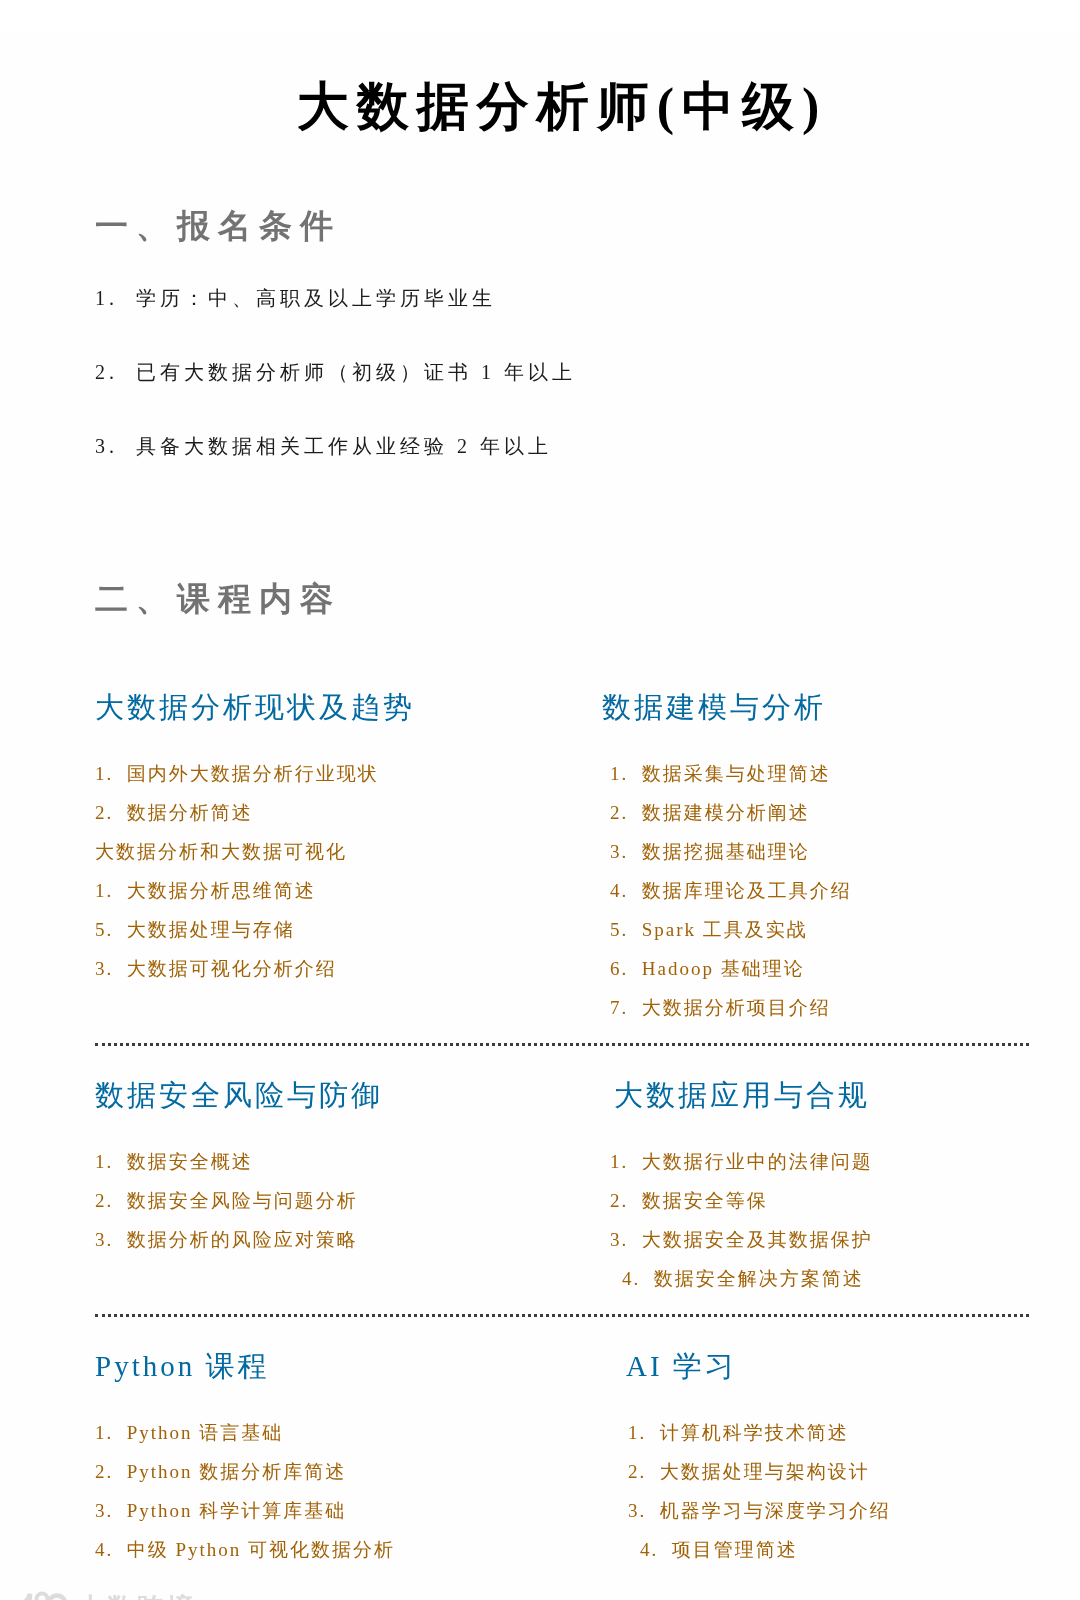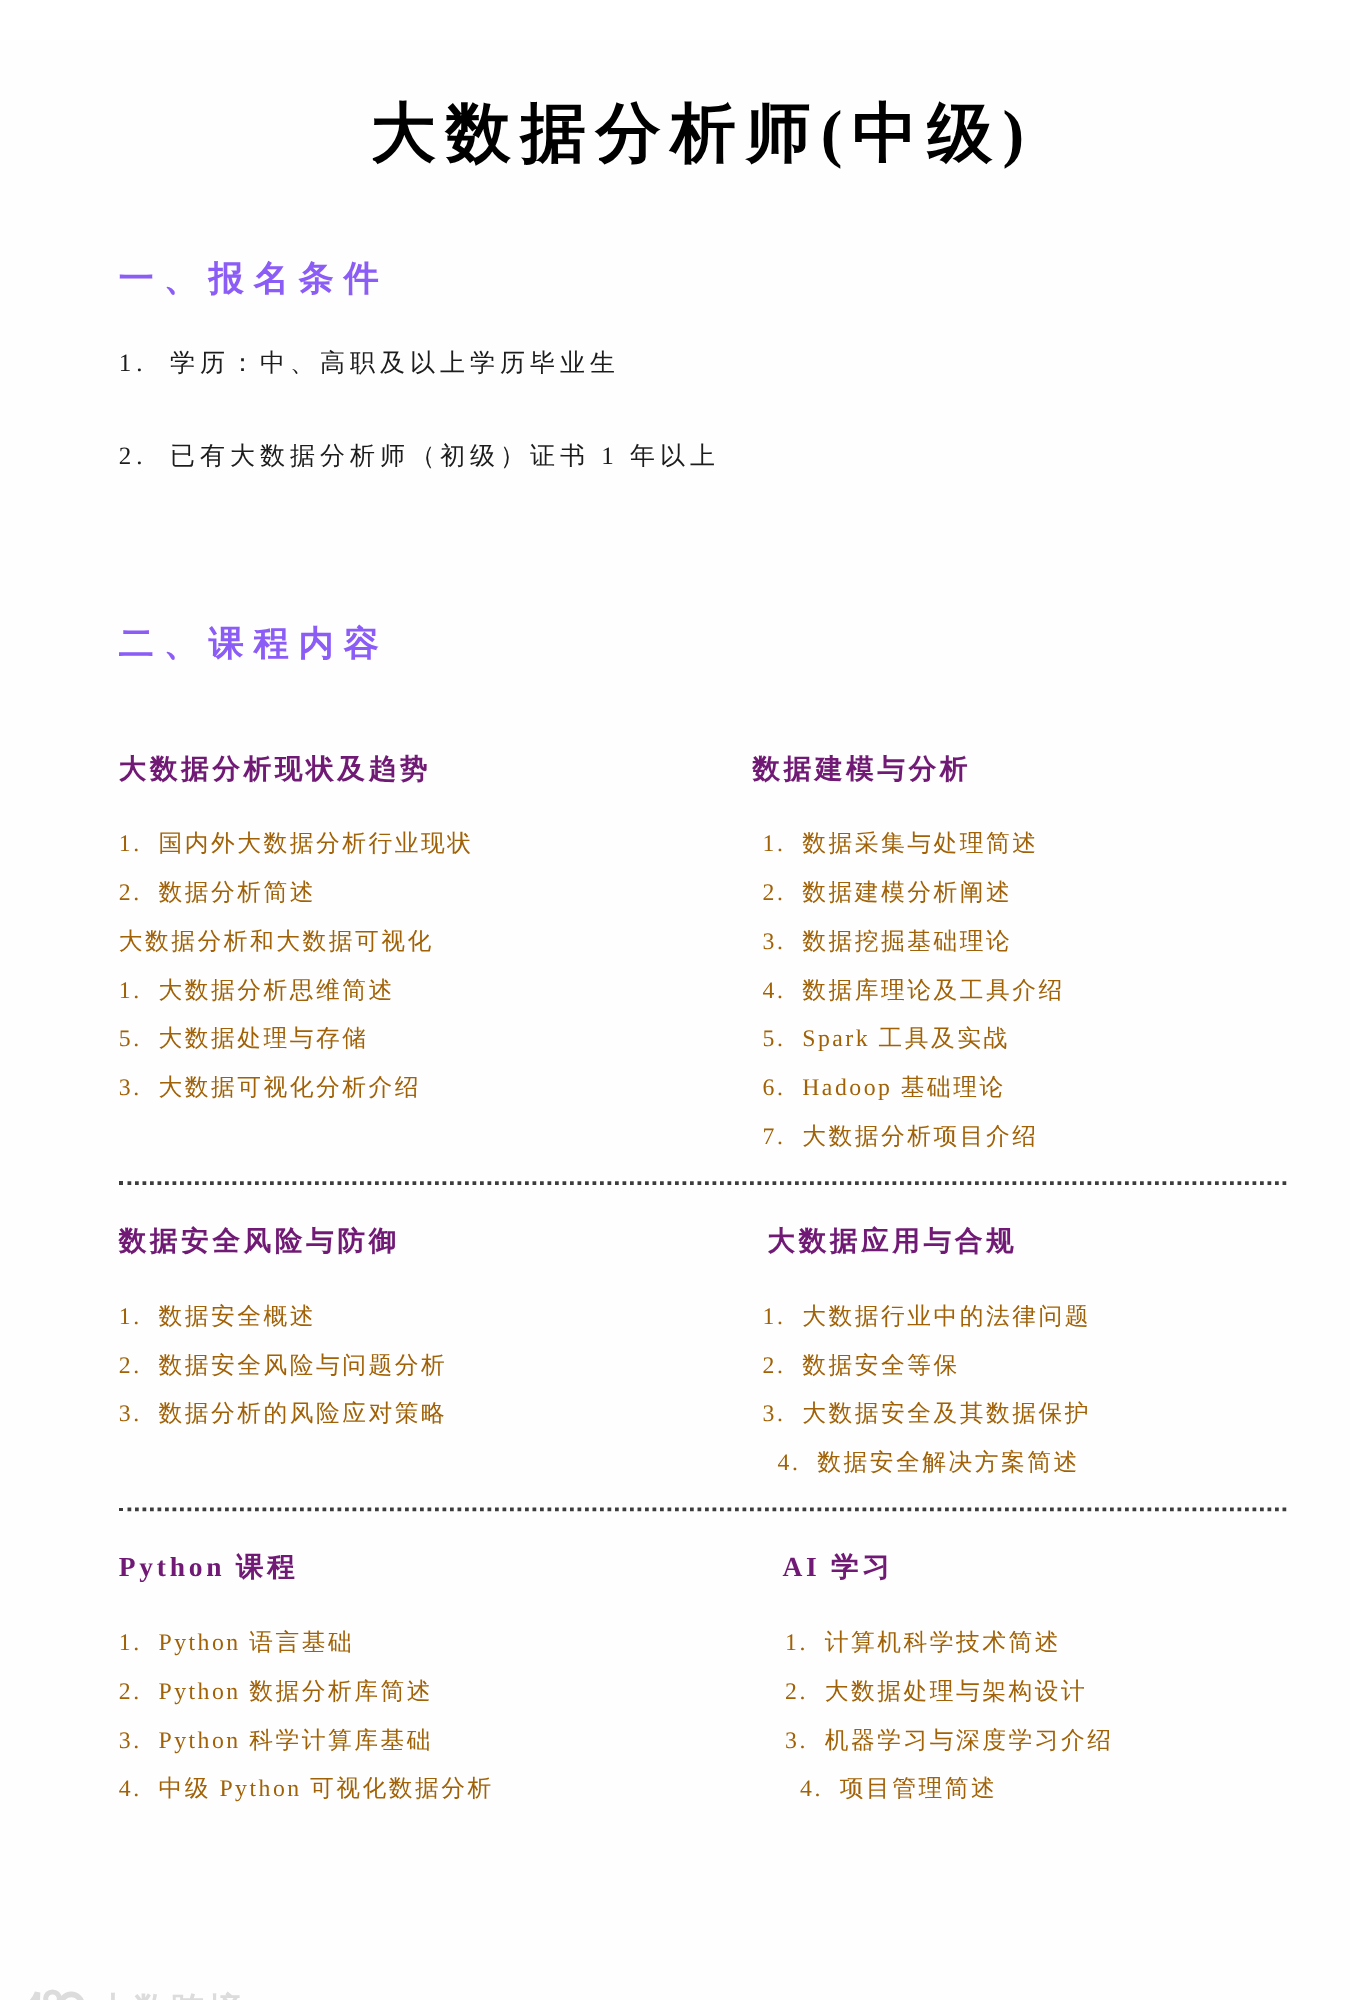--- a/index.html
+++ b/index.html
@@ -13,32 +13,32 @@
     font-family: "Liberation Serif", "DejaVu Serif", serif;
     padding: 40px 51px 0 95px;
     margin-top: 32px;
   }
   .title {
     font-size: 52px; font-weight: bold; color: #000;
     letter-spacing: 8px; text-align: center;
     margin: 0 0 62px 0; white-space: pre-wrap;
   }
   .sec-heading {
-    font-size: 28px; font-weight: bold; color: #8b5cf6;
+    font-size: 33px; font-weight: bold; color: #737373;
     letter-spacing: 8px; margin: 0 0 34px 0; white-space: pre-wrap;
   }
   .reg-item {
     font-size: 20px; letter-spacing: 4px; line-height: 30px;
     margin: 0 0 44px 0; white-space: pre-wrap; color: #1c1c1c;
   }
   .course-section { margin-top: 116px; }
   .course-section .sec-heading { margin-bottom: 66px; }
   .course-row { display: grid; grid-template-columns: 505px 1fr; }
   .block-heading {
-    font-size: 22px; font-weight: bold; color: #701a75;
+    font-size: 29px; font-weight: normal; color: #0369a1;
     letter-spacing: 3px; margin: 0 0 26px 0; white-space: pre-wrap;
   }
   .item-list { list-style: none; margin: 0; padding: 0; }
   .item-list li {
     font-size: 19px; letter-spacing: 2px; line-height: 39px;
     white-space: pre-wrap; color: #a16207;
   }
   .col-right .block-heading { margin-left: 2px; }
   .col-right .item-list { margin-left: 10px; }
   .col-right.shift-1 .block-heading { margin-left: 14px; }
@@ -64,20 +64,21 @@
 <body>
 
 <div class="page">
 
   <h1 class="title">大数据分析师(中级)</h1>
 
   <section>
     <h2 class="sec-heading">一、报名条件</h2>
     <p class="reg-item">1.  学历：中、高职及以上学历毕业生</p>
     <p class="reg-item">2.  已有大数据分析师（初级）证书 1 年以上</p>
+    <p class="reg-item">3.  具备大数据相关工作从业经验 2 年以上</p>
   </section>
 
   <section class="course-section">
     <h2 class="sec-heading">二、课程内容</h2>
 
     <div class="course-row">
       <div class="col-left">
         <h3 class="block-heading">大数据分析现状及趋势</h3>
         <ul class="item-list">
           <li>1.  国内外大数据分析行业现状</li>

